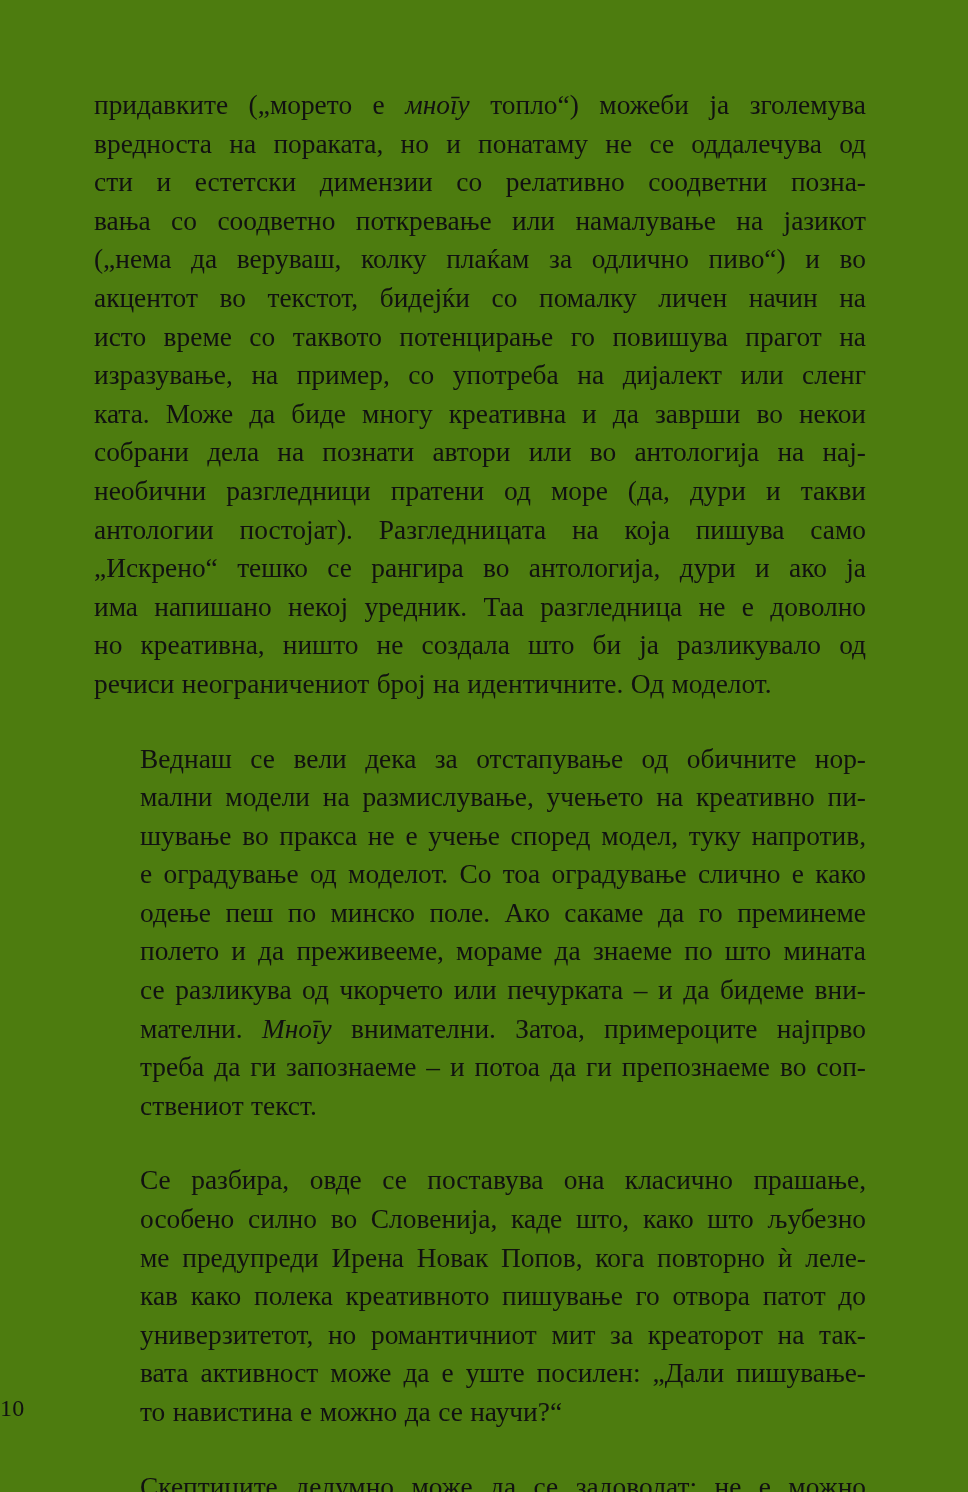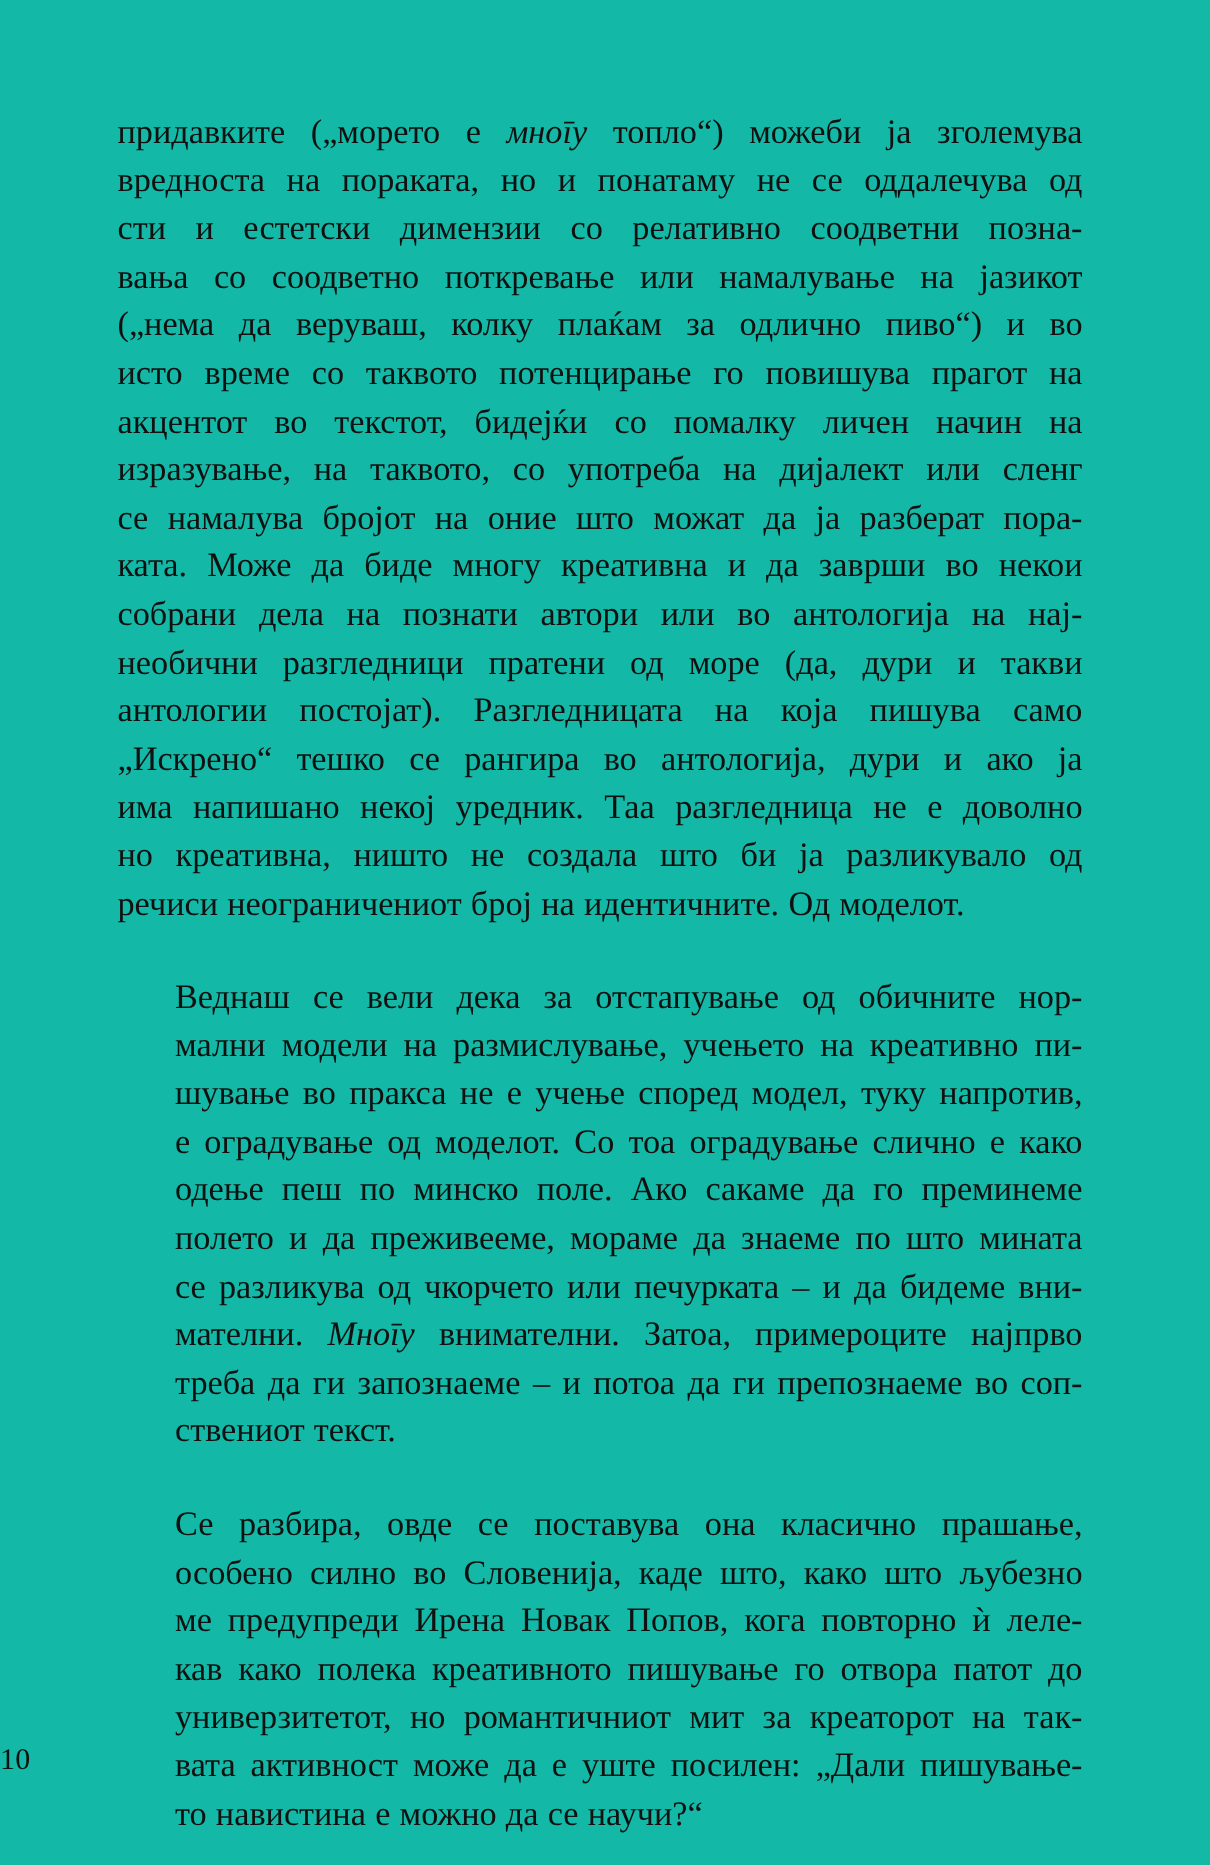--- a/index.html
+++ b/index.html
@@ -17,21 +17,21 @@
     color: #111111;
     -webkit-font-smoothing: antialiased;
   }
 
   .page {
     position: absolute;
     left: 0;
     top: 0;
     width: 968px;
     height: 1492px;
-    background: #14b8a6;
+    background: #4d7c0f;
   }
 
   .text-block {
     position: absolute;
     left: 94px;
     top: 86px;
     width: 772px;
     font-size: 27.4px;
     line-height: 38.6px;
     text-align: justify;
@@ -93,24 +93,23 @@
 
 <div class="page">
 
   <div class="text-block" id="text-block">
       <p class="para first">
         <span class="line"><span>придавките („морето е </span><span class="ital">многу</span><span> топло“) можеби ја зголемува</span></span>
         <span class="line"><span>вредноста на пораката, но и понатаму не се оддалечува од</span></span>
         <span class="line"><span>сти и естетски димензии со релативно соодветни позна-</span></span>
         <span class="line"><span>вања со соодветно поткревање или намалување на јазикот</span></span>
         <span class="line"><span>(„нема да веруваш, колку плаќам за одлично пиво“) и во</span></span>
+        <span class="line"><span>акцентот во текстот, бидејќи со помалку личен начин на</span></span>
         <span class="line"><span>исто време со таквото потенцирање го повишува прагот на</span></span>
-        <span class="line"><span>акцентот во текстот, бидејќи со помалку личен начин на</span></span>
-        <span class="line"><span>изразување, на таквото, со употреба на дијалект или сленг</span></span>
-        <span class="line"><span>се намалува бројот на оние што можат да ја разберат пора-</span></span>
+        <span class="line"><span>изразување, на пример, со употреба на дијалект или сленг</span></span>
         <span class="line"><span>ката. Може да биде многу креативна и да заврши во некои</span></span>
         <span class="line"><span>собрани дела на познати автори или во антологија на нај-</span></span>
         <span class="line"><span>необични разгледници пратени од море (да, дури и такви</span></span>
         <span class="line"><span>антологии постојат). Разгледницата на која пишува само</span></span>
         <span class="line"><span>„Искрено“ тешко се рангира во антологија, дури и ако ја</span></span>
         <span class="line"><span>има напишано некој уредник. Таа разгледница не е доволно</span></span>
         <span class="line"><span>но креативна, ништо не создала што би ја разликувало од</span></span>
         <span class="line flush"><span>речиси неограничениот број на идентичните. Од моделот.</span></span>
       </p>
       <p class="para">

